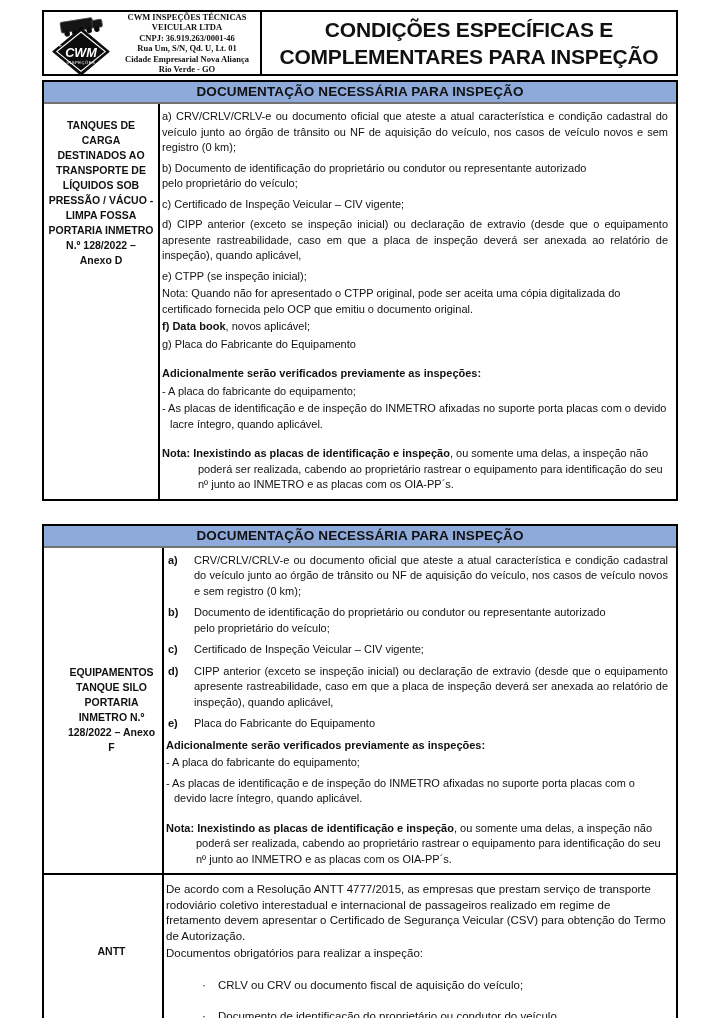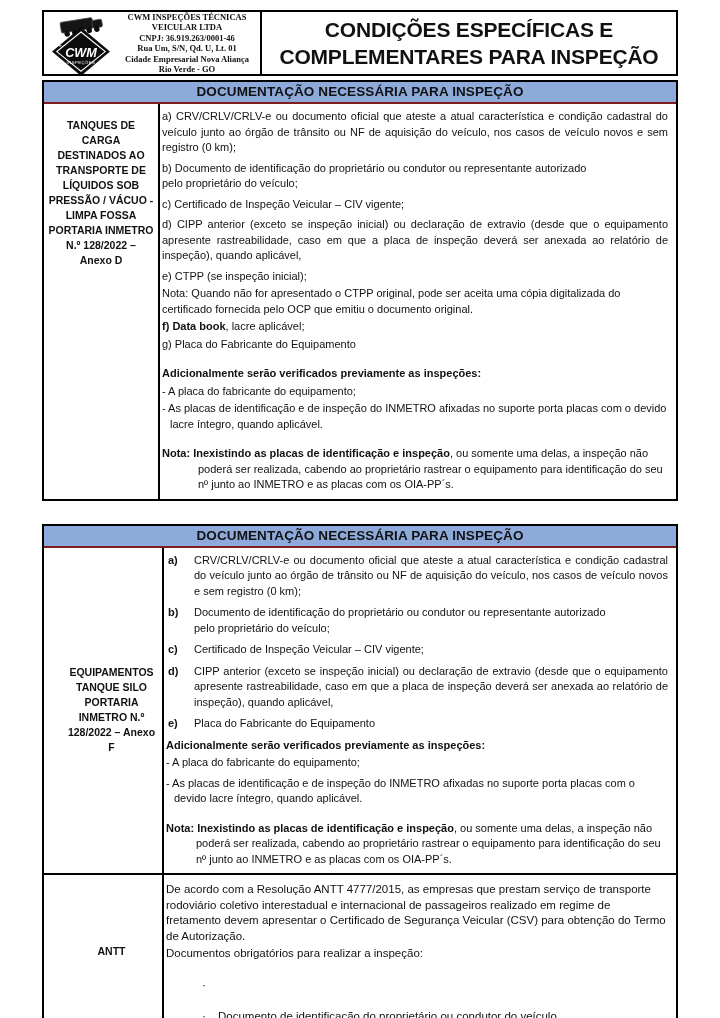--- a/index.html
+++ b/index.html
@@ -17,21 +17,21 @@
   .hdr-left { width:218px; border-right:2px solid #000; display:flex; align-items:center; padding:2px 4px; gap:4px; }
   .logo { flex:none; width:66px; height:52px; }
   .company { flex:1; text-align:center; font-weight:bold; font-size:8.5px; line-height:10.5px; letter-spacing:0; }
   .company div { white-space:nowrap;font-family:Liberation Serif, serif; }
   .hdr-right { flex:1; display:flex; align-items:center; justify-content:center; text-align:center;
     font-weight:bold; font-size:21px; line-height:27px; padding:12px 10px; letter-spacing:-0.2px; }
 
   
   .tbl { border:2px solid #000; margin-top:4px; }
   .tbl2 { margin-top:23px; border-bottom-width:3px; }
-  .bar { background:var(--bar-bg, #8EAADB); border-bottom:2px solid #7f1d1d; text-align:center;
+  .bar { background:var(--bar-bg, #8EAADB); border-bottom:2px solid #737373; text-align:center;
     font-weight:bold; font-size:13.5px; padding:2px 0 3px 0; letter-spacing:0.1px; }
   .row { display:flex; }
   .row + .row { border-top:2px solid #000; }
   .cat { border-right:2px solid #000; text-align:center; font-weight:bold;
     font-size:10.5px; line-height:15px; white-space:pre-line; padding:4px 3px; }
   .t1 .cat { width:116px; padding-top:14px; }
   .t2 .cat { width:120px;padding-left:20px; }
   .cat.vcenter { display:flex; align-items:center; justify-content:center; }
   .body-cell { flex:1; padding:5px 8px 4px 2px; font-size:11px; line-height:15.5px; }
   .t1 .body-cell { min-height:363px; }
@@ -110,21 +110,21 @@
 Anexo D</div>
         <div class="body-cell">
           <p class="doc just">a) CRV/CRLV/CRLV-e ou documento oficial que ateste a atual característica e condição cadastral do veículo junto ao órgão de trânsito ou NF de aquisição do veículo, nos casos de veículo novos e sem registro (0 km);</p>
           <p class="doc pre">b) Documento de identificação do proprietário ou condutor ou representante autorizado
 pelo proprietário do veículo;</p>
           <p class="doc">c) Certificado de Inspeção Veicular – CIV vigente;</p>
           <p class="doc just">d) CIPP anterior (exceto se inspeção inicial) ou declaração de extravio (desde que o equipamento apresente rastreabilidade, caso em que a placa de inspeção deverá ser anexada ao relatório de inspeção), quando aplicável,</p>
           <p class="tight">e) CTPP (se inspeção inicial);</p>
           <p class="tight pre">Nota: Quando não for apresentado o CTPP original, pode ser aceita uma cópia digitalizada do
 certificado fornecida pelo OCP que emitiu o documento original.</p>
-          <p class="tight"><b>f) Data book</b><span>, lacre aplicável;</span></p>
+          <p class="tight"><b>f) Data book</b><span>, novos aplicável;</span></p>
           <p class="tight">g) Placa do Fabricante do Equipamento</p>
           <div class="sp12"></div>
           <p class="tight"><b>Adicionalmente serão verificados previamente as inspeções:</b></p>
           <p class="tight">- A placa do fabricante do equipamento;</p>
           <p class="tight hang8">- As placas de identificação e de inspeção do INMETRO afixadas no suporte porta placas com o devido lacre íntegro, quando aplicável.</p>
           <div class="sp12"></div>
           <p class="tight hang36"><b>Nota: Inexistindo as placas de identificação e inspeção</b><span>, ou somente uma delas, a inspeção não poderá ser realizada, cabendo ao proprietário rastrear o equipamento para identificação do seu nº junto ao INMETRO e as placas com os OIA-PP´s.</span></p>
         </div>
       </div>
     </div>
@@ -168,20 +168,21 @@
         </div>
       </div>
 
       <div class="row row-antt">
         <div class="cat vcenter">ANTT</div>
         <div class="body-cell">
           <p class="tight">De acordo com a Resolução ANTT 4777/2015, as empresas que prestam serviço de transporte rodoviário coletivo interestadual e internacional de passageiros realizado em regime de fretamento devem apresentar o Certificado de Segurança Veicular (CSV) para obtenção do Termo de Autorização.</p>
           <p class="tight antt-sub">Documentos obrigatórios para realizar a inspeção:</p>
           <div class="blt">
             <span class="dot">·</span>
+            <span class="btx">CRLV ou CRV ou documento fiscal de aquisição do veículo;</span>
           </div>
           <div class="blt">
             <span class="dot">·</span>
             <span class="btx">Documento de identificação do proprietário ou condutor do veículo.</span>
           </div>
         </div>
       </div>
     </div>
 
   </div>

